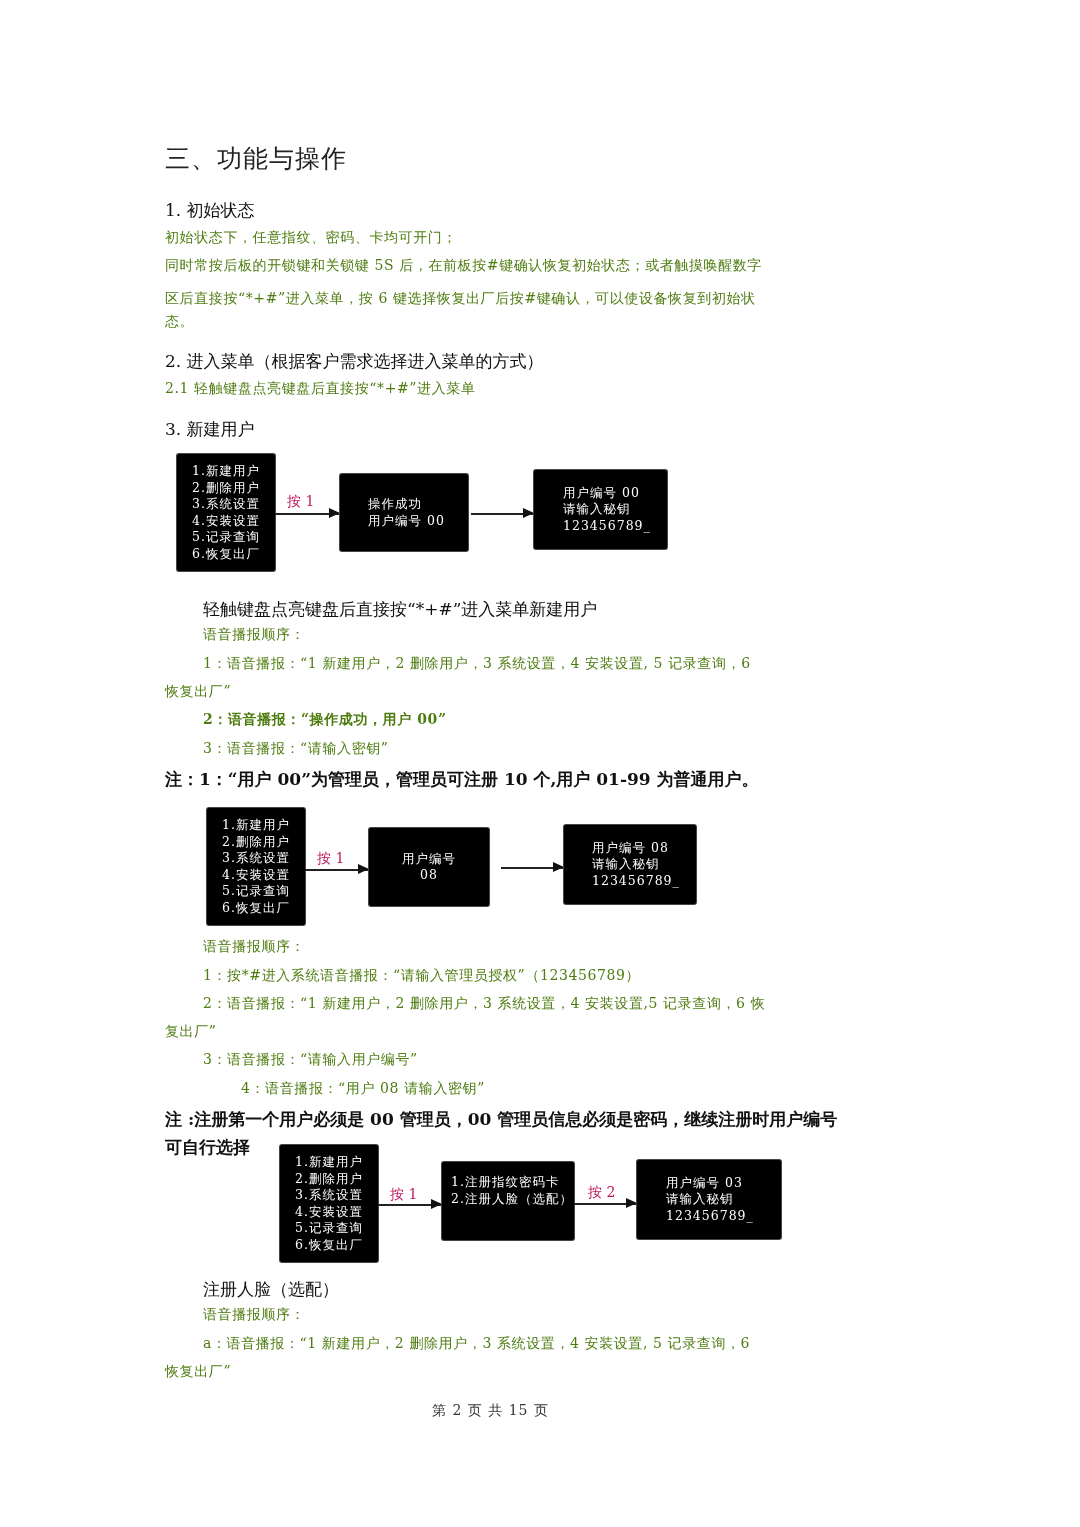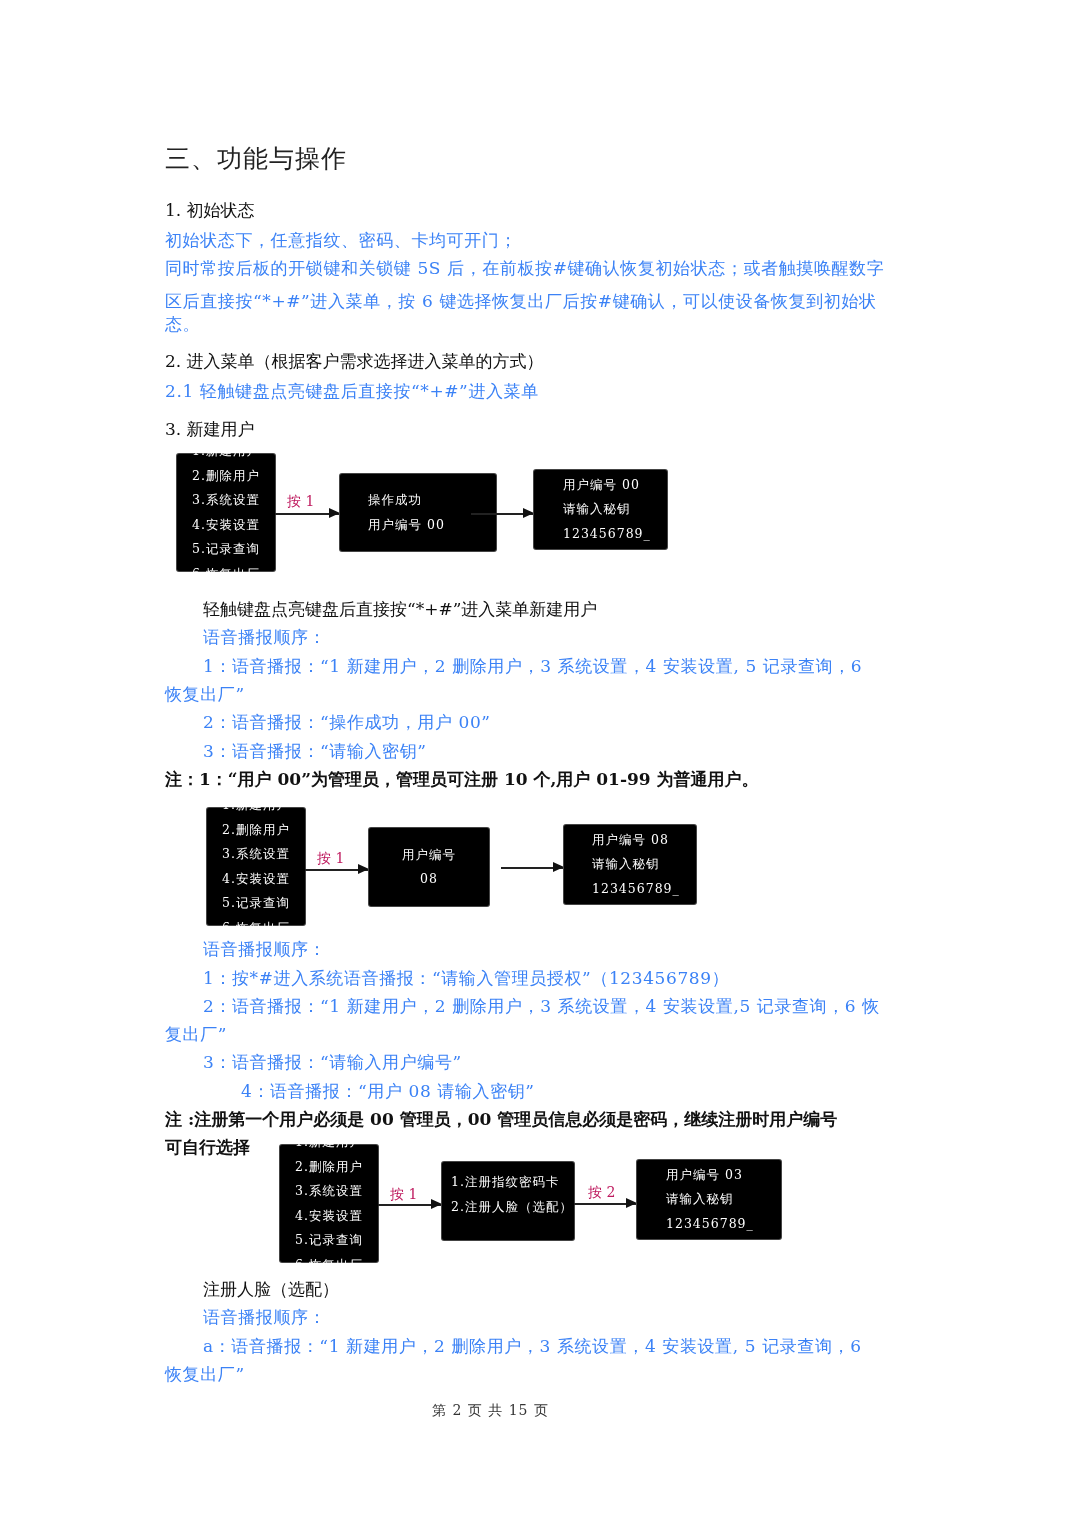--- a/index.html
+++ b/index.html
@@ -18,38 +18,37 @@
     .abs { position: absolute; white-space: nowrap; }
     .title {
       left: 165px; top: 142px;
       font-size: 25px; letter-spacing: 1px;
       color: #222;
     }
     .h2 {
       font-size: 17px; font-weight: normal; color: #111;
     }
     .body-text {
-      font-size: 17px; color: #3b82f6; letter-spacing: 0.6px;
+      font-size: 14px; color: #4d7c0f; letter-spacing: 0.6px;
     }
     .note {
       font-size: 17px; font-weight: bold; color: #111;
     }
     .box {
       position: absolute;
       background: #000;
       color: #fff;
       border-radius: 2px;
       box-shadow: 0 0 0 1px #444;
       font-size: 12.5px;
       line-height: 16.5px;
       display: flex;
       flex-direction: column;
       justify-content: center;
       box-sizing: border-box;
-      gap: 8px;
     }
     .box.menu { align-items: center; padding: 0; }
     .box.center { align-items: flex-start; }
     .box span { display: block; white-space: nowrap; letter-spacing: 1px; }
     .arrow {
       position: absolute;
       height: 1.5px;
       background: #222;
     }
     .arrow::after {
@@ -93,37 +92,37 @@
   <div class="box menu" style="left:177px; top:454px; width:98px; height:117px;">
     <span>1.新建用户</span>
     <span>2.删除用户</span>
     <span>3.系统设置</span>
     <span>4.安装设置</span>
     <span>5.记录查询</span>
     <span>6.恢复出厂</span>
   </div>
   <div class="arrow-label" style="left:287px; top:493px;">按 1</div>
   <div class="arrow" style="left:275px; top:513px; width:64px;"></div>
-  <div class="box center" style="left:340px; top:474px; width:156px; height:77px; padding-left:28px;">
+  <div class="box center" style="left:340px; top:474px; width:128px; height:77px; padding-left:28px;">
     <span>操作成功</span>
     <span>用户编号 00</span>
   </div>
   <div class="arrow" style="left:471px; top:513px; width:62px;"></div>
   <div class="box center" style="left:534px; top:470px; width:133px; height:79px; padding-left:29px;">
     <span>用户编号 00</span>
     <span>请输入秘钥</span>
     <span>123456789_</span>
   </div>
 </div>
 
 <div class="abs h2" style="left:203px; top:598px;">轻触键盘点亮键盘后直接按“*+#”进入菜单新建用户</div>
 <div class="abs body-text" style="left:203px; top:626px;">语音播报顺序：</div>
 <div class="abs body-text" style="left:203px; top:655px;">1：语音播报：“1 新建用户，2 删除用户，3 系统设置，4 安装设置, 5 记录查询，6</div>
 <div class="abs body-text" style="left:165px; top:683px;">恢复出厂”</div>
-<div class="abs body-text" style="left:203px; top:711px;">2：语音播报：“操作成功，用户 00”</div>
+<div class="abs body-text" style="left:203px; top:711px;font-weight:bold;">2：语音播报：“操作成功，用户 00”</div>
 <div class="abs body-text" style="left:203px; top:740px;">3：语音播报：“请输入密钥”</div>
 <div class="abs note" style="left:165px; top:768px;">注：1：“用户 00”为管理员，管理员可注册 10 个,用户 01-99 为普通用户。</div>
 
 <div>
   <div class="box menu" style="left:207px; top:808px; width:98px; height:117px;">
     <span>1.新建用户</span>
     <span>2.删除用户</span>
     <span>3.系统设置</span>
     <span>4.安装设置</span>
     <span>5.记录查询</span>

